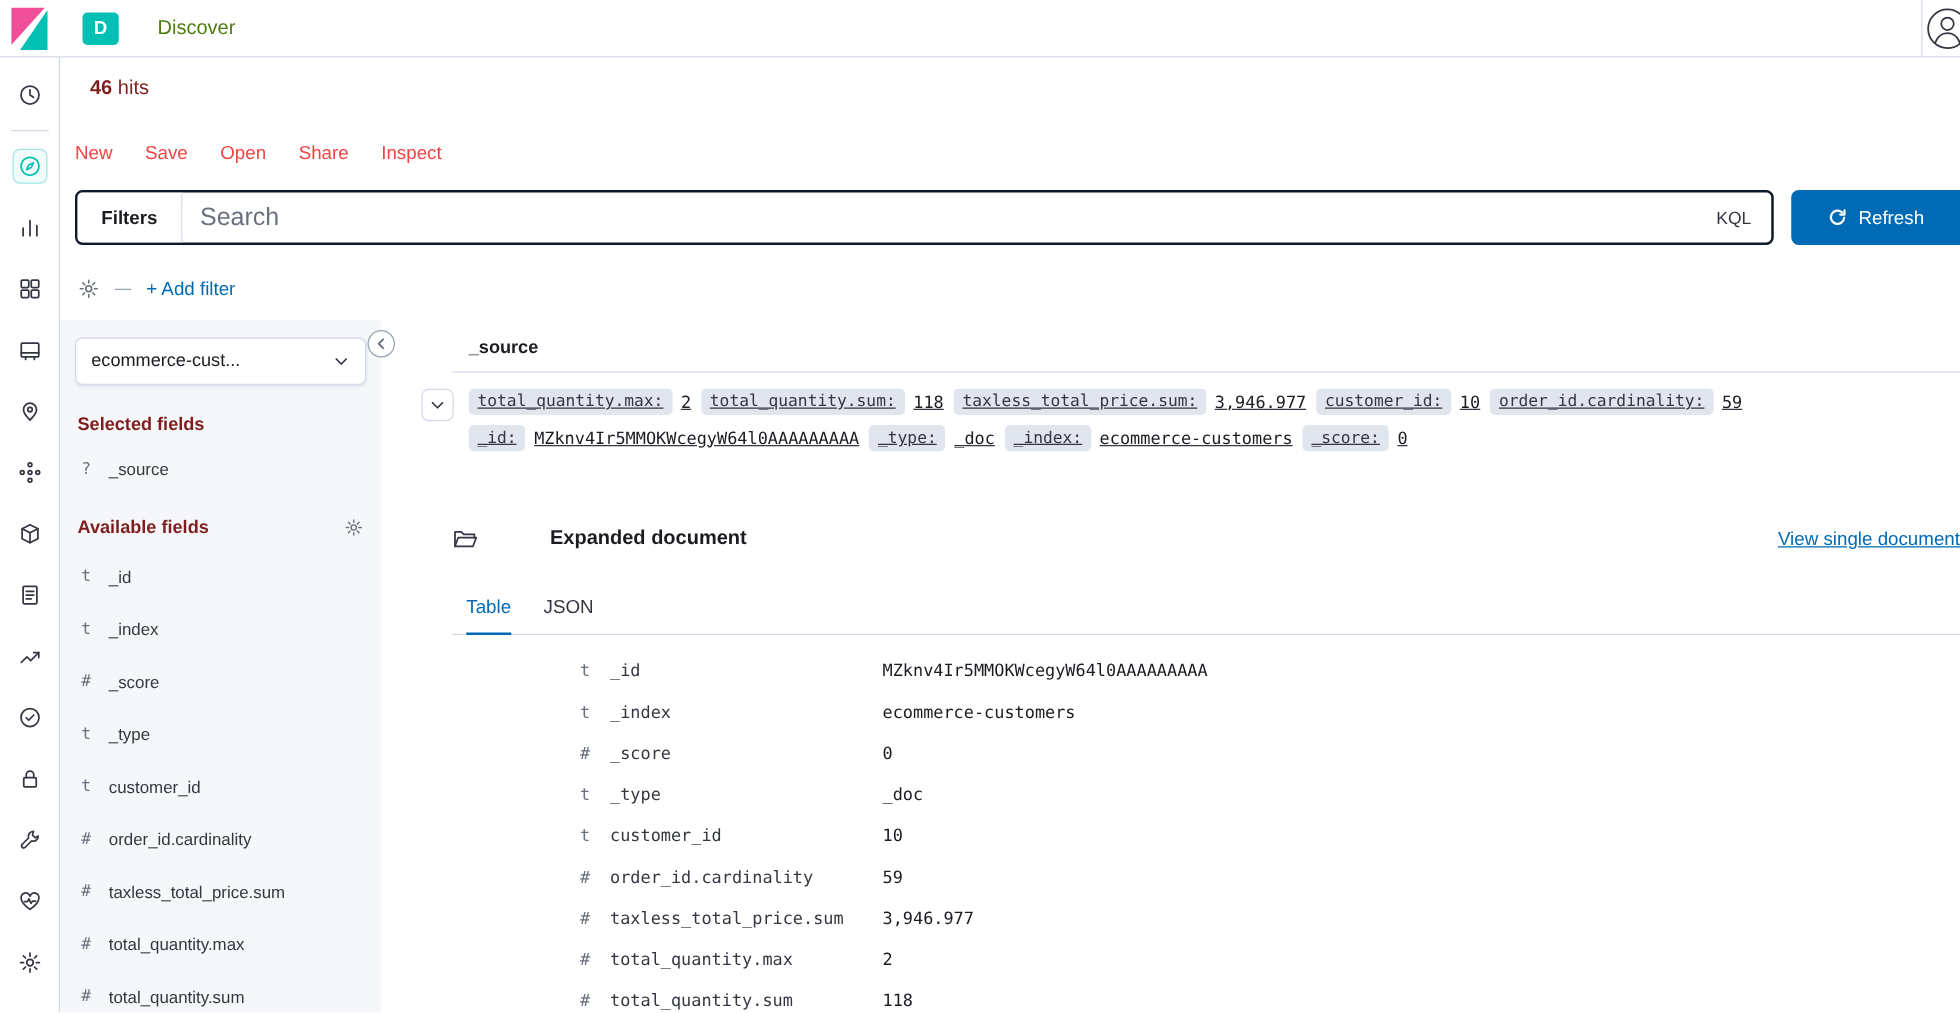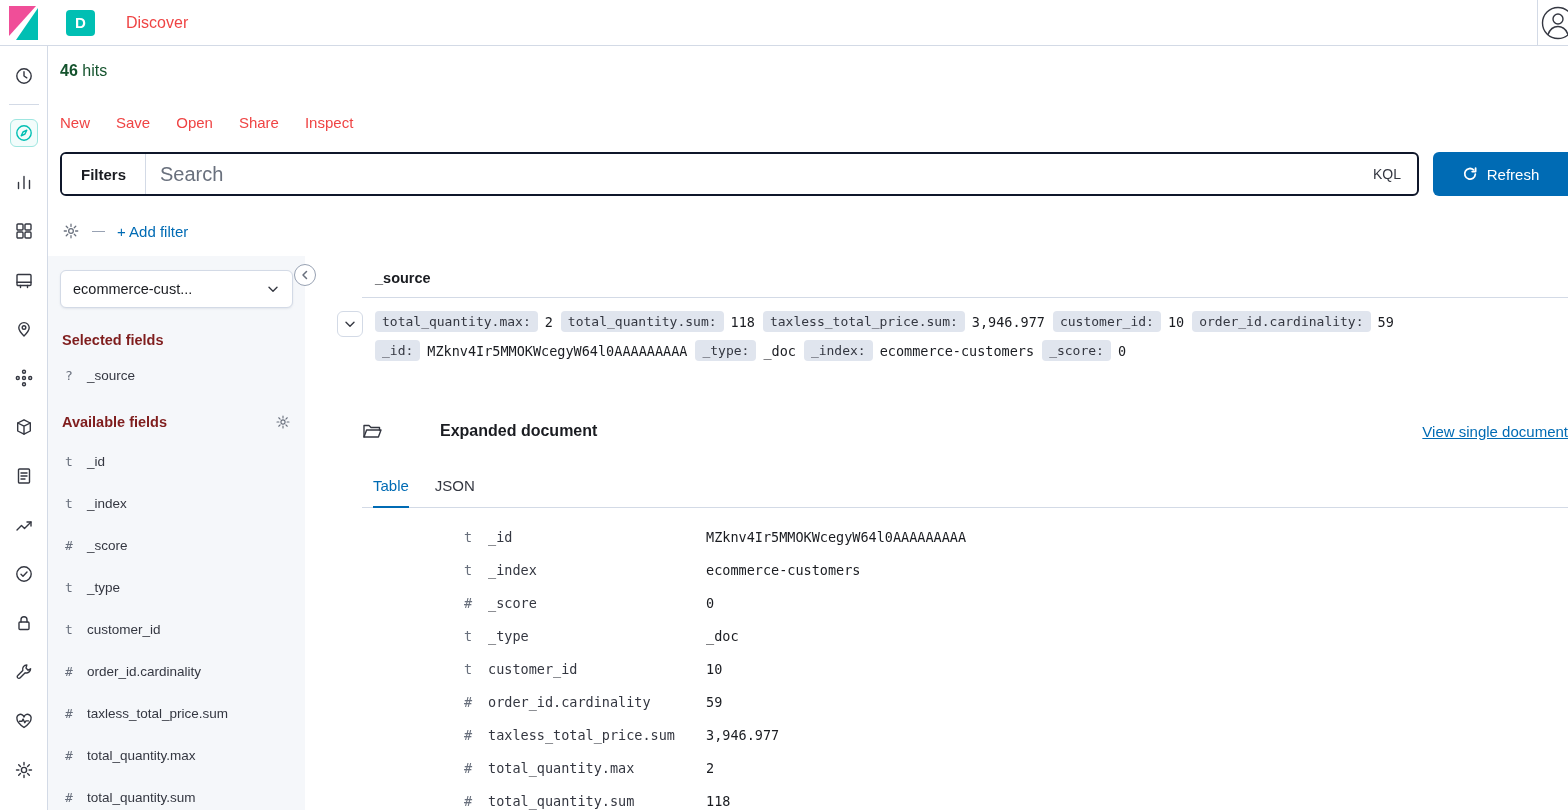--- a/index.html
+++ b/index.html
@@ -8,38 +8,38 @@
     font-family:"Liberation Sans","DejaVu Sans",sans-serif;
     color:#343741; background:#fff; font-size:14px;
   }
   .page { width:1568px; height:810px; display:flex; flex-direction:column; }
 
   
   .top-bar { flex:0 0 45px; display:flex; align-items:center; border-bottom:1px solid #D3DAE6; background:#fff; }
   .logo { width:48px; height:45px; display:flex; align-items:center; justify-content:center; }
   .app-badge { width:29px; height:26px; margin-left:18px; background:#00BFB3; color:#fff;
     font-weight:700; font-size:15px; border-radius:4px; display:flex; align-items:center; justify-content:center; }
-  .app-title { margin-left:31px; font-size:16px; color:#ef4444; }
+  .app-title { margin-left:31px; font-size:16px; color:#4d7c0f; }
   .top-bar-right { margin-left:auto; display:flex; align-items:center; height:100%; }
   .vdiv { width:1px; height:100%; background:#D3DAE6; }
   .user-btn { width:40px; height:45px; display:flex; align-items:center; justify-content:center; margin-right:-10px; }
 
   
   .body-row { flex:1; display:flex; min-height:0; }
   .rail { width:48px; flex:0 0 48px; border-right:1px solid #D3DAE6; display:flex; flex-direction:column; align-items:center; padding-top:16px; }
   .rail-btn { width:28px; height:28px; display:flex; align-items:center; justify-content:center; margin-bottom:21px; border-radius:6px; }
   .rail-btn.first { margin-bottom:14px; }
   .rail-divider { width:30px; height:1px; background:#D3DAE6; margin-bottom:14px; }
   .rail-btn.active { border:1px solid #9ee6e0; background:#f2fcfb; }
   .ricon { stroke:#343741; fill:none; stroke-width:1.4; stroke-linecap:round; stroke-linejoin:round; }
   .rail-btn.active .ricon { stroke:#00BFB3; }
 
   .main { flex:1; display:flex; flex-direction:column; min-width:0; }
 
-  .hits-row { margin:16px 0 0 12px; font-size:16px; color:#14532d; height:22px; }
+  .hits-row { margin:16px 0 0 24px; font-size:16px; color:#7f1d1d; height:22px; }
   .hits-count { font-weight:700; }
 
   .menu-links { margin:30px 0 0 12px; display:flex; gap:26px; height:20px; }
   .menu-link { color:#ef4444; font-size:15px; font-weight:500; text-decoration:none; cursor:pointer; }
 
   .search-row { margin:18px 0 0 12px; display:flex; align-items:center; gap:14px; padding-right:0; }
   .search-box { flex:1; height:44px; border:2px solid #0f172a; border-radius:6px; display:flex; align-items:center; background:#fff; overflow:hidden; }
   .filters-btn { height:100%; padding:0 19px; background:#fff; border:none; border-right:1px solid #D3DAE6;
     font-family:inherit; font-size:15px; font-weight:700; color:#1a1c21; cursor:pointer; }
   .search-input { flex:1; border:none; outline:none; font-family:inherit; font-size:20px; padding:0 14px; color:#343741; }
@@ -69,21 +69,21 @@
   .doc-area { flex:1; position:relative; padding-left:57px; min-width:0; }
   .collapse-btn { position:absolute; left:-11px; top:8px; width:22px; height:22px; border-radius:50%;
     border:1px solid #98A2B3; background:#fff; display:flex; align-items:center; justify-content:center; cursor:pointer; padding:0; }
   .source-header { padding-top:14px; margin-left:13px; font-size:14.5px; font-weight:700; color:#1a1c21; }
   .source-rule { margin-top:11px; border-top:1px solid #D3DAE6; }
 
   .doc-row { margin:13px 0 0 -25px; display:flex; align-items:flex-start; }
   .expand-btn { flex:0 0 26px; width:26px; height:26px; border:1px solid #D3DAE6; border-radius:6px; background:#fff;
     display:flex; align-items:center; justify-content:center; cursor:pointer; padding:0; }
   .badges { flex:1; margin-left:12px; display:flex; flex-wrap:wrap; gap:8px 8px; align-items:center; padding-right:30px; }
-  .badge-pair { display:flex; align-items:center; gap:7px; white-space:nowrap; }
+  .badge-pair { display:flex; align-items:center; gap:7px; white-space:nowrap;text-decoration:underline; }
   .chip { background:#E0E5EE; border-radius:4px; padding:3px 7px; font-size:13px; color:#343741;
     font-family:"DejaVu Sans Mono","Liberation Mono",monospace; }
   .chip-val { font-size:13.5px; color:#1a1c21; font-family:"DejaVu Sans Mono","Liberation Mono",monospace; }
 
   .expanded-header { margin-top:60px; display:flex; align-items:center;gap:48px; }
   .expanded-title { margin-left:10px; font-size:16px; font-weight:700; color:#1a1c21; }
   .view-doc-link { margin-left:auto; color:#006BB4; font-size:15px; cursor:pointer;text-decoration:underline; }
 
   .tabs { margin-top:36px; display:flex; gap:26px; padding-left:11px; border-bottom:1px solid #D3DAE6; }
   .tab { font-size:15px; padding-bottom:12px; cursor:pointer; border-bottom:2px solid transparent; margin-bottom:-1px; }

